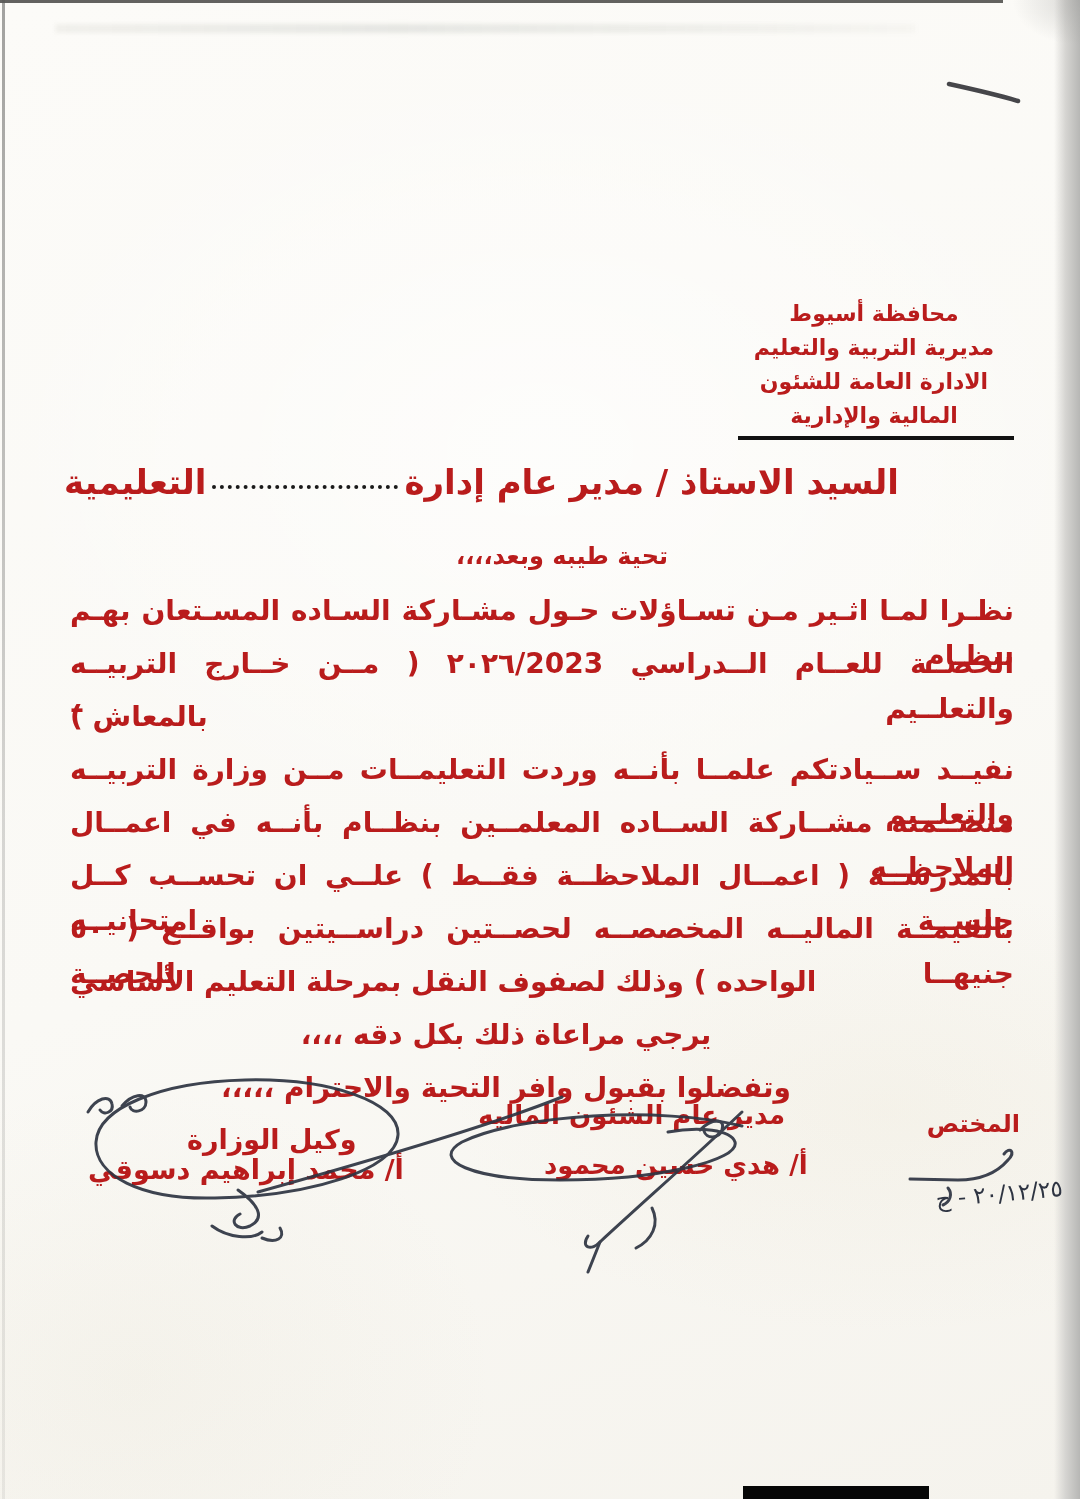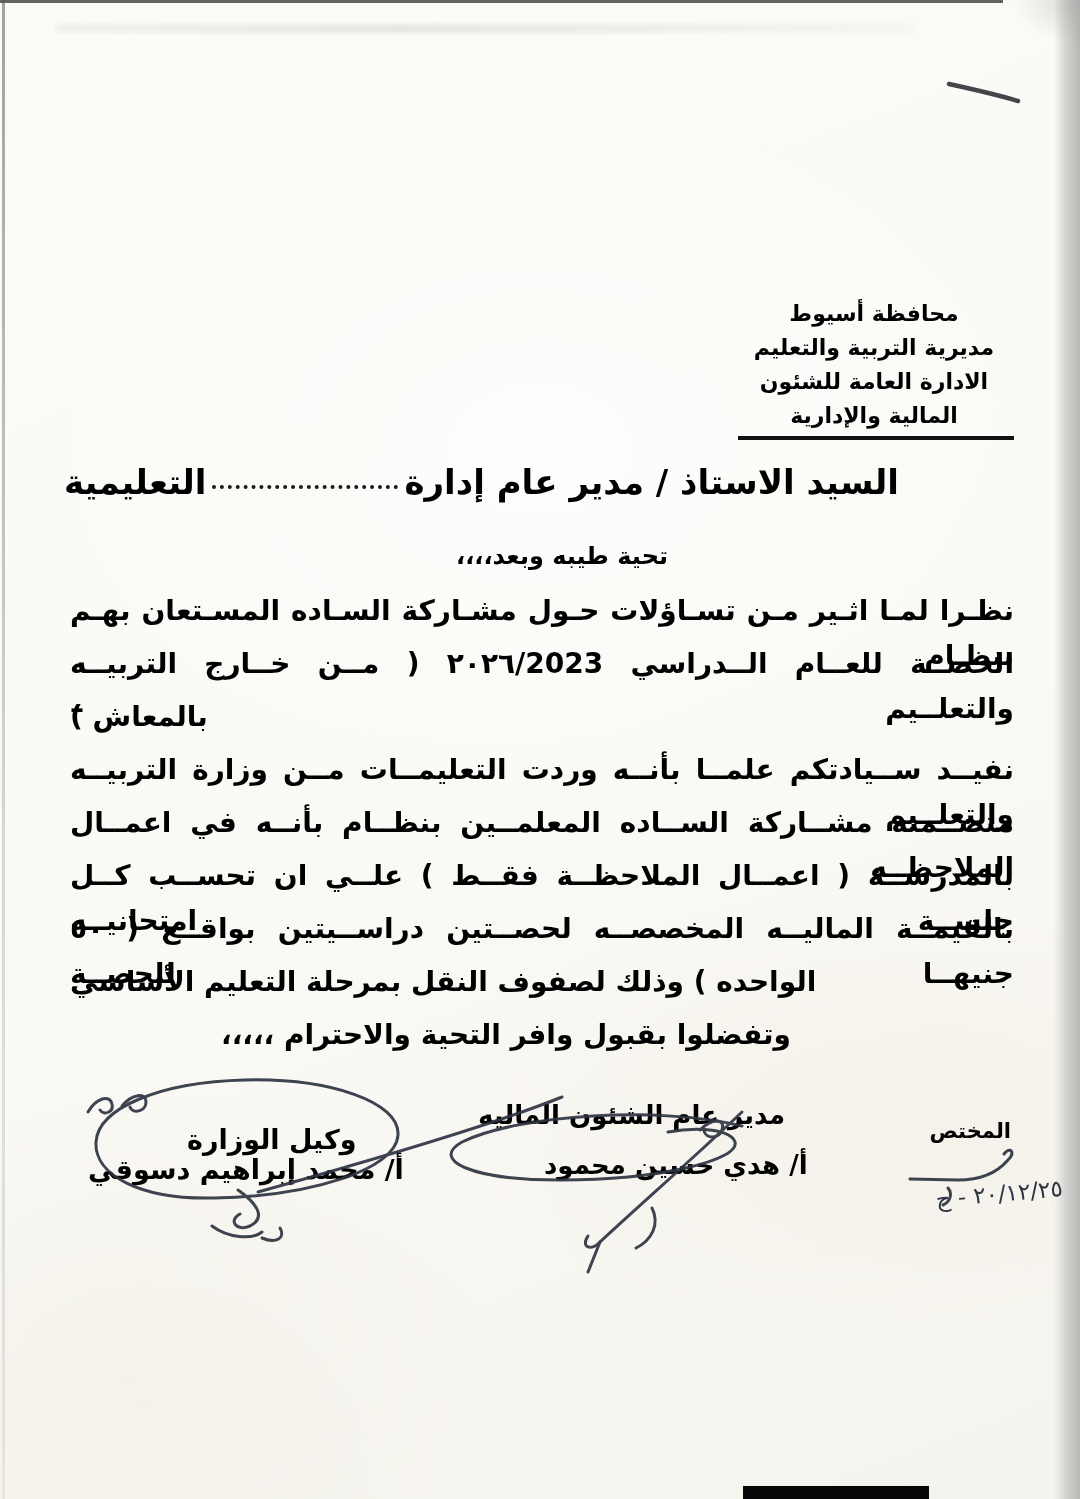--- a/index.html
+++ b/index.html
@@ -23,40 +23,40 @@
   .edge-right{position:absolute;right:0;top:0;width:26px;height:100%;
     background:linear-gradient(to left,#b7b7b5,#d5d4d1 55%,rgba(240,239,235,0));}
   .corner-tr{position:absolute;right:0;top:0;width:90px;height:60px;
     background:radial-gradient(90px 60px at 100% 0%,rgba(150,150,148,0.35),transparent 75%);}
   .smudge{position:absolute;left:55px;top:24px;width:860px;height:9px;
     background:linear-gradient(to right,rgba(150,150,140,0.10),rgba(118,130,120,0.16) 40%,rgba(150,150,140,0.05));
     filter:blur(2px);}
   .black-bar{position:absolute;left:743px;top:1486px;width:186px;height:13px;background:#060606;}
 
   
-  .ink{color:#000000;font-weight:bold;direction:rtl;}
+  .ink{color:#b91c1c;font-weight:bold;direction:rtl;}
   .letterhead{position:absolute;right:67px;top:297px;width:278px;text-align:center;
     font-size:22px;line-height:34px;}
   .letterhead-rule{position:absolute;right:66px;top:436px;width:276px;height:4px;background:#121212;}
 
   .recipient{position:absolute;right:181px;top:462px;font-size:34px;white-space:nowrap;}
   .dotted-blank{display:inline-block;width:186px;height:5px;border-bottom:4px dotted #1a1a1a;
     margin:0 6px 5px 6px;}
 
   .salutation{position:absolute;left:0;right:0;top:542px;text-align:center;
     transform:translateX(22px);font-size:24px;}
 
   .body-text{position:absolute;right:66px;left:70px;top:588px;font-size:28px;}
   .bl{height:53px;line-height:45px;}
   .bl-justify{text-align:justify;text-align-last:justify;}
   .bl-right{text-align:left;}
   .bl-center{text-align:center;transform:translateX(-36px);}
 
   .sig{position:absolute;white-space:nowrap;}
-  #sig-specialist{right:69px;top:1110px;font-size:21px;margin-top:9px;}
+  #sig-specialist{right:60px;top:1110px;font-size:24px;}
   #sig-fin-title{left:478px;top:1100px;font-size:26px;}
   #sig-fin-name{left:528px;top:1150px;font-size:26px;margin-left:16px;}
   #sig-und-title{left:187px;top:1106px;font-size:27px;margin-top:18px;}
   #sig-und-name{left:88px;top:1154px;font-size:27px;}
 
   .hand-date{position:absolute;left:858px;top:1184px;width:205px;direction:rtl;
     font-size:23px;font-weight:400;color:#2e3442;transform:rotate(-5deg);
     letter-spacing:1px;white-space:nowrap;}
 
   .scrawl-layer{position:absolute;inset:0;pointer-events:none;}
@@ -85,20 +85,21 @@
 
 <div class="body-text ink">
   <div class="bl bl-justify">نظـرا لمـا اثـير مـن تسـاؤلات حـول مشـاركة السـاده المسـتعان بهـم بنظـام</div>
   <div class="bl bl-justify">الحصــة للعــام الــدراسي ٢٠٢٦/2023 ( مــن خــارج التربيــه والتعلــيم –</div>
   <div class="bl bl-right">بالمعاش )</div>
   <div class="bl bl-justify">نفيــد ســيادتكم علمــا بأنــه وردت التعليمــات مــن وزارة التربيــه والتعلــيم</div>
   <div class="bl bl-justify">متضــمنه  مشــاركة الســاده المعلمــين بنظــام بأنــه في اعمــال الملاحظــه</div>
   <div class="bl bl-justify">بالمدرســة ( اعمــال الملاحظــة فقــط ) علــي ان تحســب كــل جلســة امتحانيــه</div>
   <div class="bl bl-justify">بالقيمــة الماليــه المخصصــه لحصــتين دراســيتين  بواقــع ( ٥٠ جنيهــا للحصــة</div>
   <div class="bl bl-right">الواحده ) وذلك لصفوف النقل بمرحلة التعليم الأساسي</div>
+  <div class="bl bl-center">يرجي مراعاة ذلك بكل دقه ،،،،</div>
   <div class="bl bl-center">وتفضلوا بقبول وافر التحية والاحترام ،،،،،</div>
 </div>
 
 <div class="sig ink" id="sig-specialist">المختص</div>
 <div class="sig ink" id="sig-fin-title">مدير عام الشئون الماليه</div>
 <div class="sig ink" id="sig-fin-name">أ/ هدي حسين محمود</div>
 <div class="sig ink" id="sig-und-title">وكيل الوزارة</div>
 <div class="sig ink" id="sig-und-name">أ/ محمد إبراهيم دسوقي</div>
 
 <div class="hand-date">٢٠/١٢/٢٥ - ح</div>

